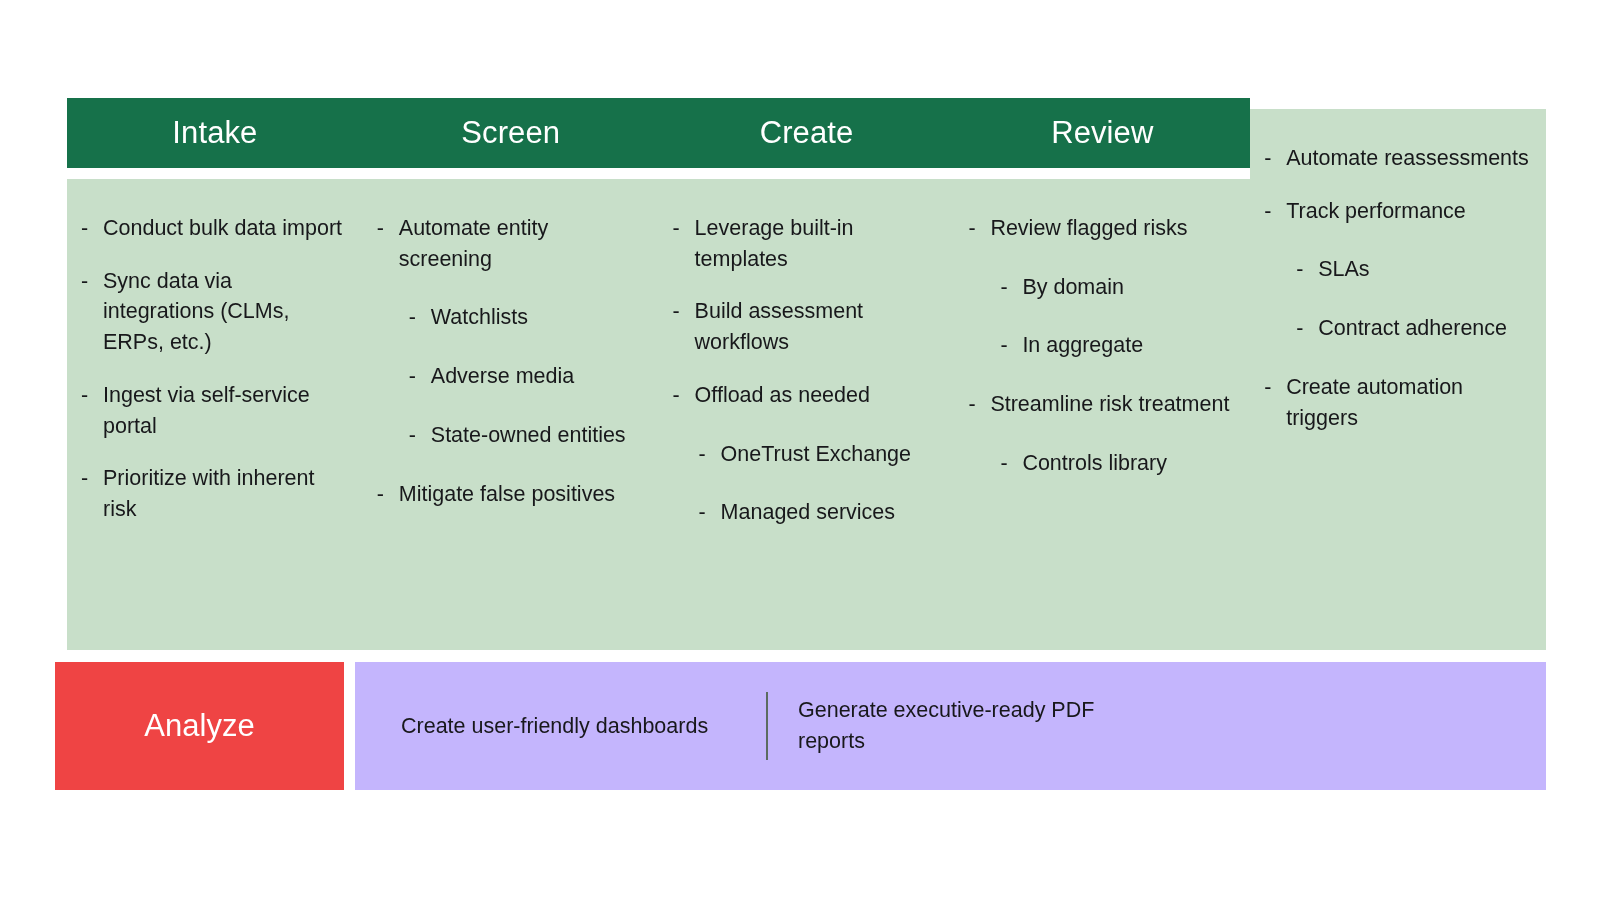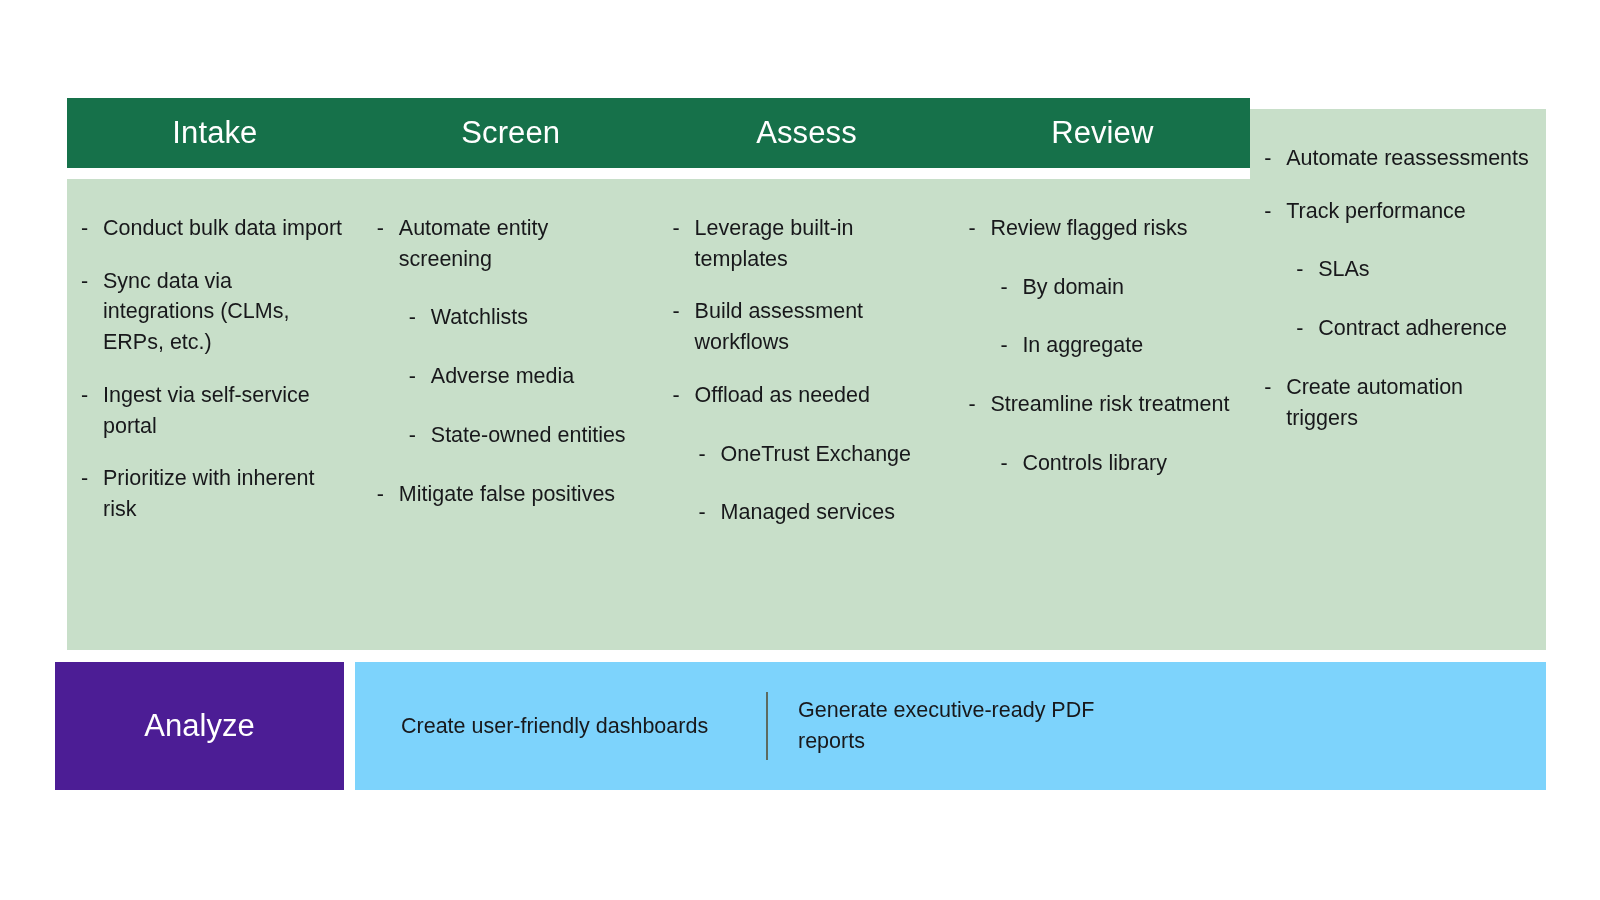--- a/index.html
+++ b/index.html
@@ -85,30 +85,30 @@
   li.level3 { margin-left: 26px; margin-top: 28px; }
 
   
   .analyze-row {
     margin-top: 12px;
     height: 128px;
     display: grid;
     grid-template-columns: 289px 11px 1fr;
   }
   .analyze-label {
-    background: #4c1d95;
+    background: #ef4444;
     color: #ffffff;
     display: flex;
     align-items: center;
     justify-content: center;
     font-size: 31px;
   }
   .analyze-spacer { background: transparent; }
   .analyze-items {
-    background: #7dd3fc;
+    background: #c4b5fd;
     display: grid;
     grid-template-columns: repeat(3, 1fr);
     align-items: center;
   }
   .analyze-cell {
     position: relative;
     padding: 0 26px 0 46px;
     box-sizing: border-box;
     color: #18181b;
     font-size: 21.5px;
@@ -184,21 +184,21 @@
           <li class="bullet" style="margin-top:28px">
             <span class="dash">-</span>
             <span class="btext">Mitigate false positives</span>
           </li>
         </ul>
       </div>
     </div>
 
     <div class="stage">
       <div class="stage-header">
-        <span>Assess</span>
+        <span>Create</span>
       </div>
       <div class="stage-body">
         <ul class="bullets">
           <li class="bullet">
             <span class="dash">-</span>
             <span class="btext">Leverage built-in templates</span>
           </li>
           <li class="bullet">
             <span class="dash">-</span>
             <span class="btext">Build assessment workflows</span>

